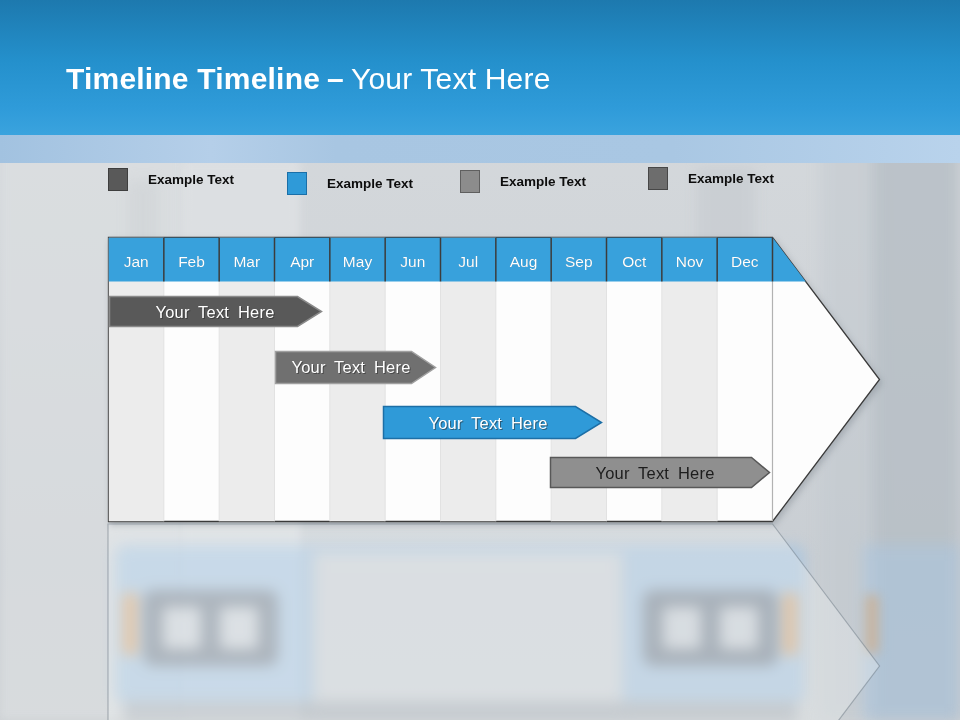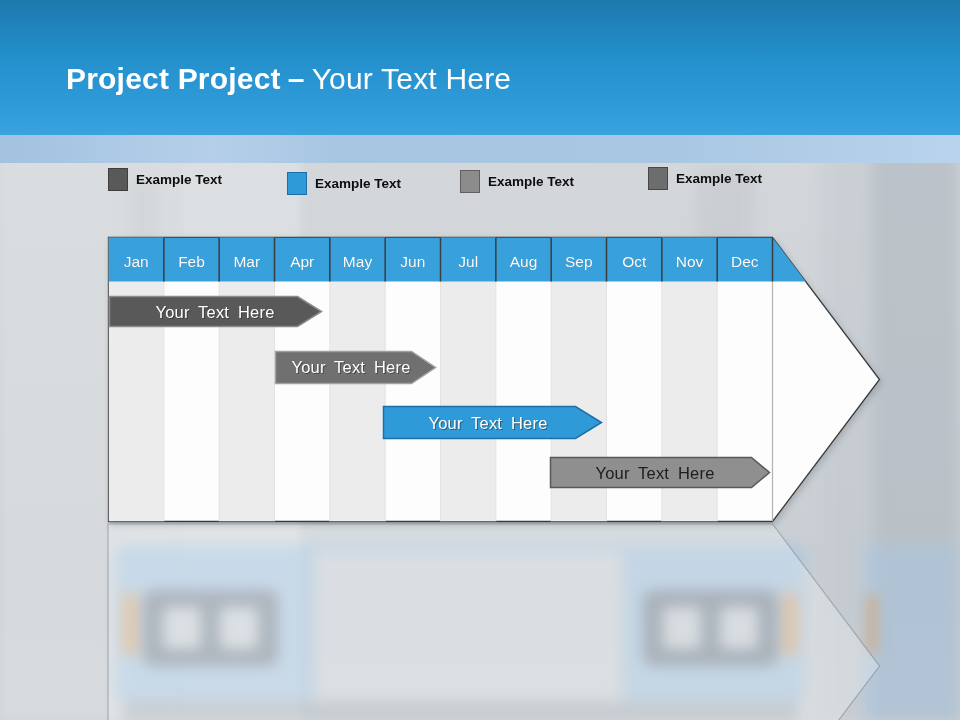--- a/index.html
+++ b/index.html
@@ -32,21 +32,21 @@
   .top-banner { left:0; top:0; width:960px; height:135px;
     background:linear-gradient(180deg,#1d79ae 0%,#2490cc 45%,#2f9bd9 80%,#3aa3de 100%); }
   .sub-banner { left:0; top:135px; width:960px; height:28px;
     background:linear-gradient(90deg,#a2c2e0 0%,#b5cfe9 22%,#a8c6e2 35%,#a9c7e3 70%,#b9d3ec 100%); }
   .slide-title { left:66px; top:62px; color:#ffffff; font-size:30px; white-space:nowrap; letter-spacing:.2px; }
   .slide-title .t-bold { font-weight:bold; }
   .slide-title .t-sep { font-weight:bold; padding:0 7px; }
   .slide-title .t-light { font-weight:normal; }
 
   
-  .legend-item { position:absolute; display:flex; align-items:center; gap:8px; }
+  .legend-item { position:absolute; display:flex; align-items:center; gap:20px; }
   .legend-label { font-size:13.5px; font-weight:bold; color:#0d0d0d; white-space:nowrap; }
 
   
   svg { position:absolute; left:0; top:0; }
   .month-label { font-family:"Liberation Sans",sans-serif; font-size:15.5px; fill:#ffffff;
     filter:drop-shadow(0.6px 0.8px 0.4px rgba(0,0,0,0.35)); }
   .bar-label { font-family:"Liberation Sans",sans-serif; font-size:16.5px; word-spacing:4px; letter-spacing:.2px; }
   .bar-label.lit { filter:drop-shadow(1px 1.2px 0.6px rgba(40,40,40,0.55)); }
   .pent-shadow { filter:drop-shadow(2px 3px 3px rgba(90,100,110,0.30)); }
 </style>
@@ -77,21 +77,21 @@
       <div class="abs marker" style="left:668px;"></div>
       <div class="abs truck-bumper"></div>
     </div>
     <div class="abs truck2"></div>
     <div class="abs truck2-marker"></div>
   </div>
 
   <div class="abs top-banner"></div>
   <div class="abs sub-banner"></div>
   <div class="abs slide-title">
-    <span class="t-bold">Project Project</span><span class="t-sep">–</span><span class="t-light">Your Text Here</span>
+    <span class="t-bold">Timeline Timeline</span><span class="t-sep">–</span><span class="t-light">Your Text Here</span>
   </div>
 
   <div class="legend-item" style="left:108px; top:168px;">
     <svg width="20" height="23" style="position:static;">
       <rect x="0.5" y="0.5" width="19" height="22" stroke="#3e3e3e" fill="#595959"></rect>
     </svg>
     <span class="legend-label">Example Text</span>
   </div>
   <div class="legend-item" style="left:287px; top:172px;">
     <svg width="20" height="23" style="position:static;">

